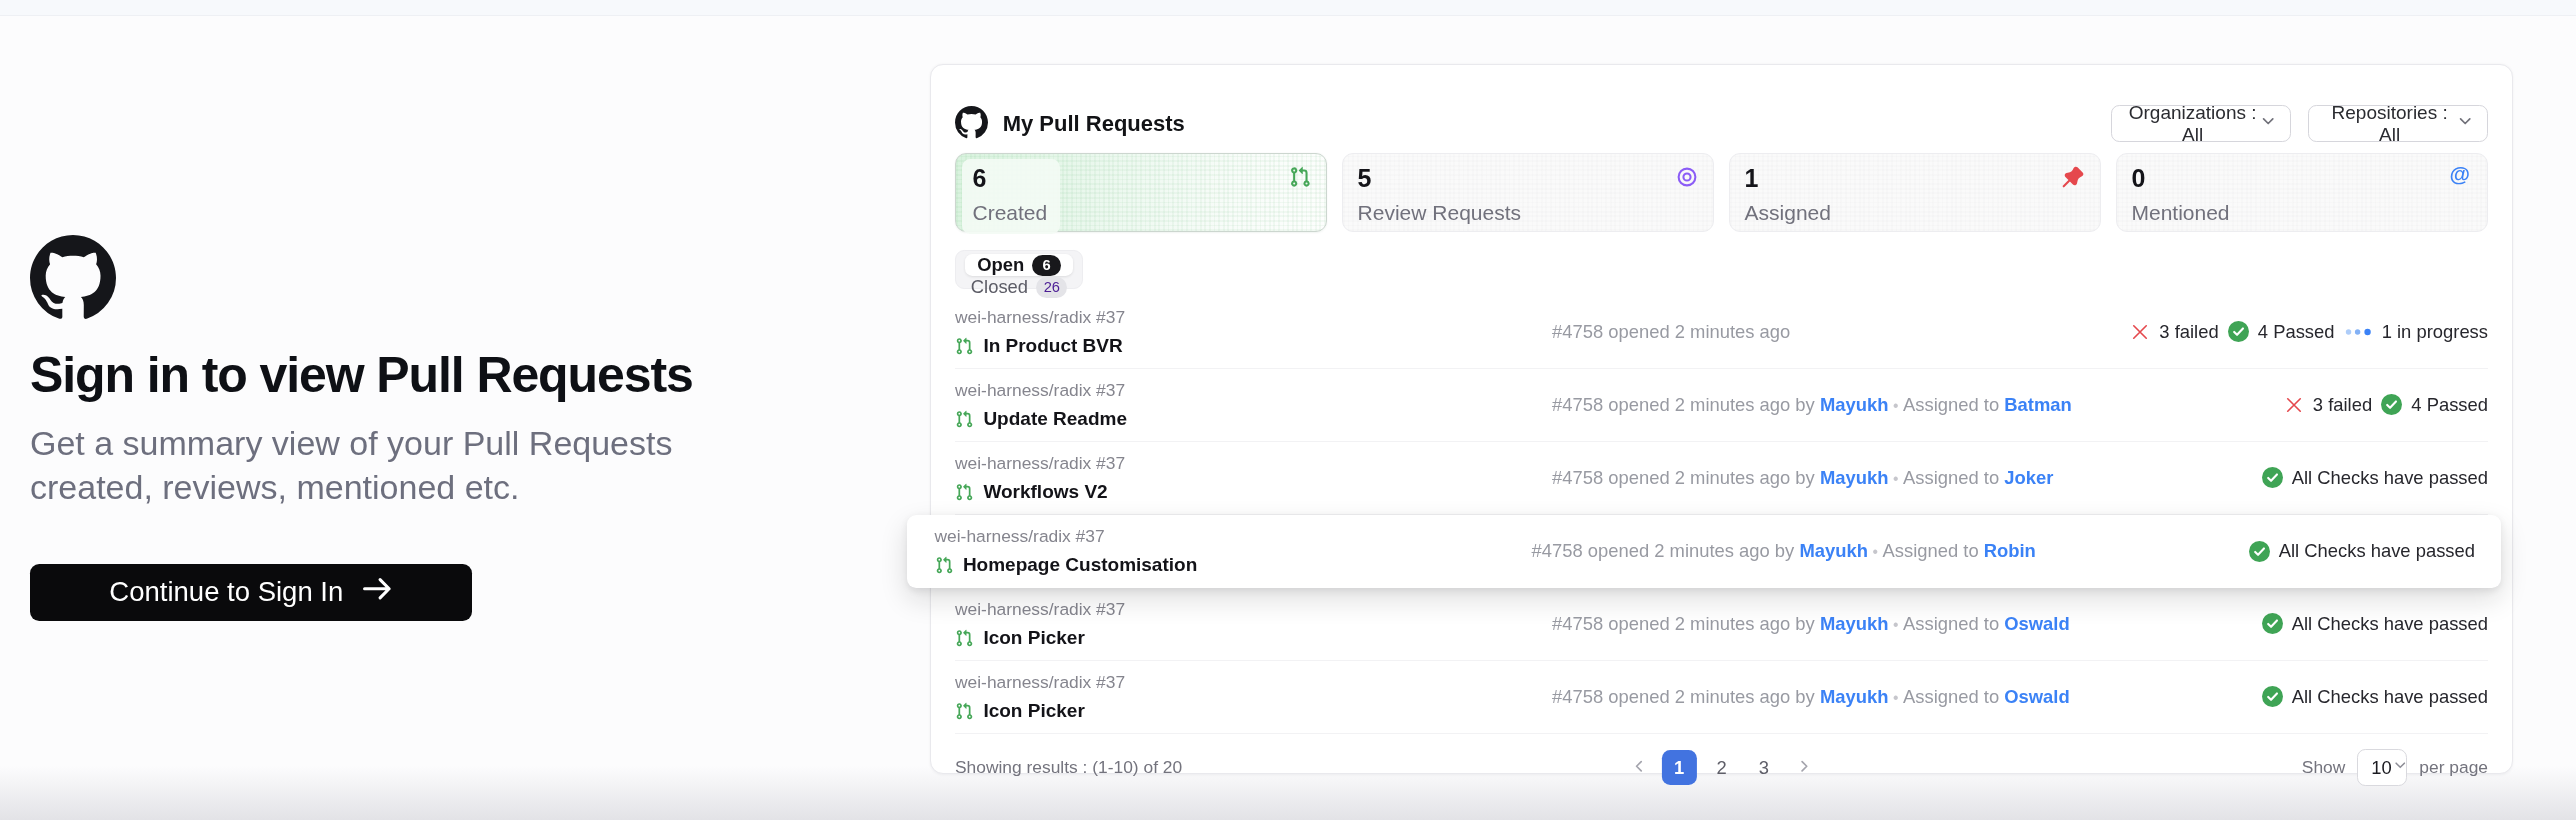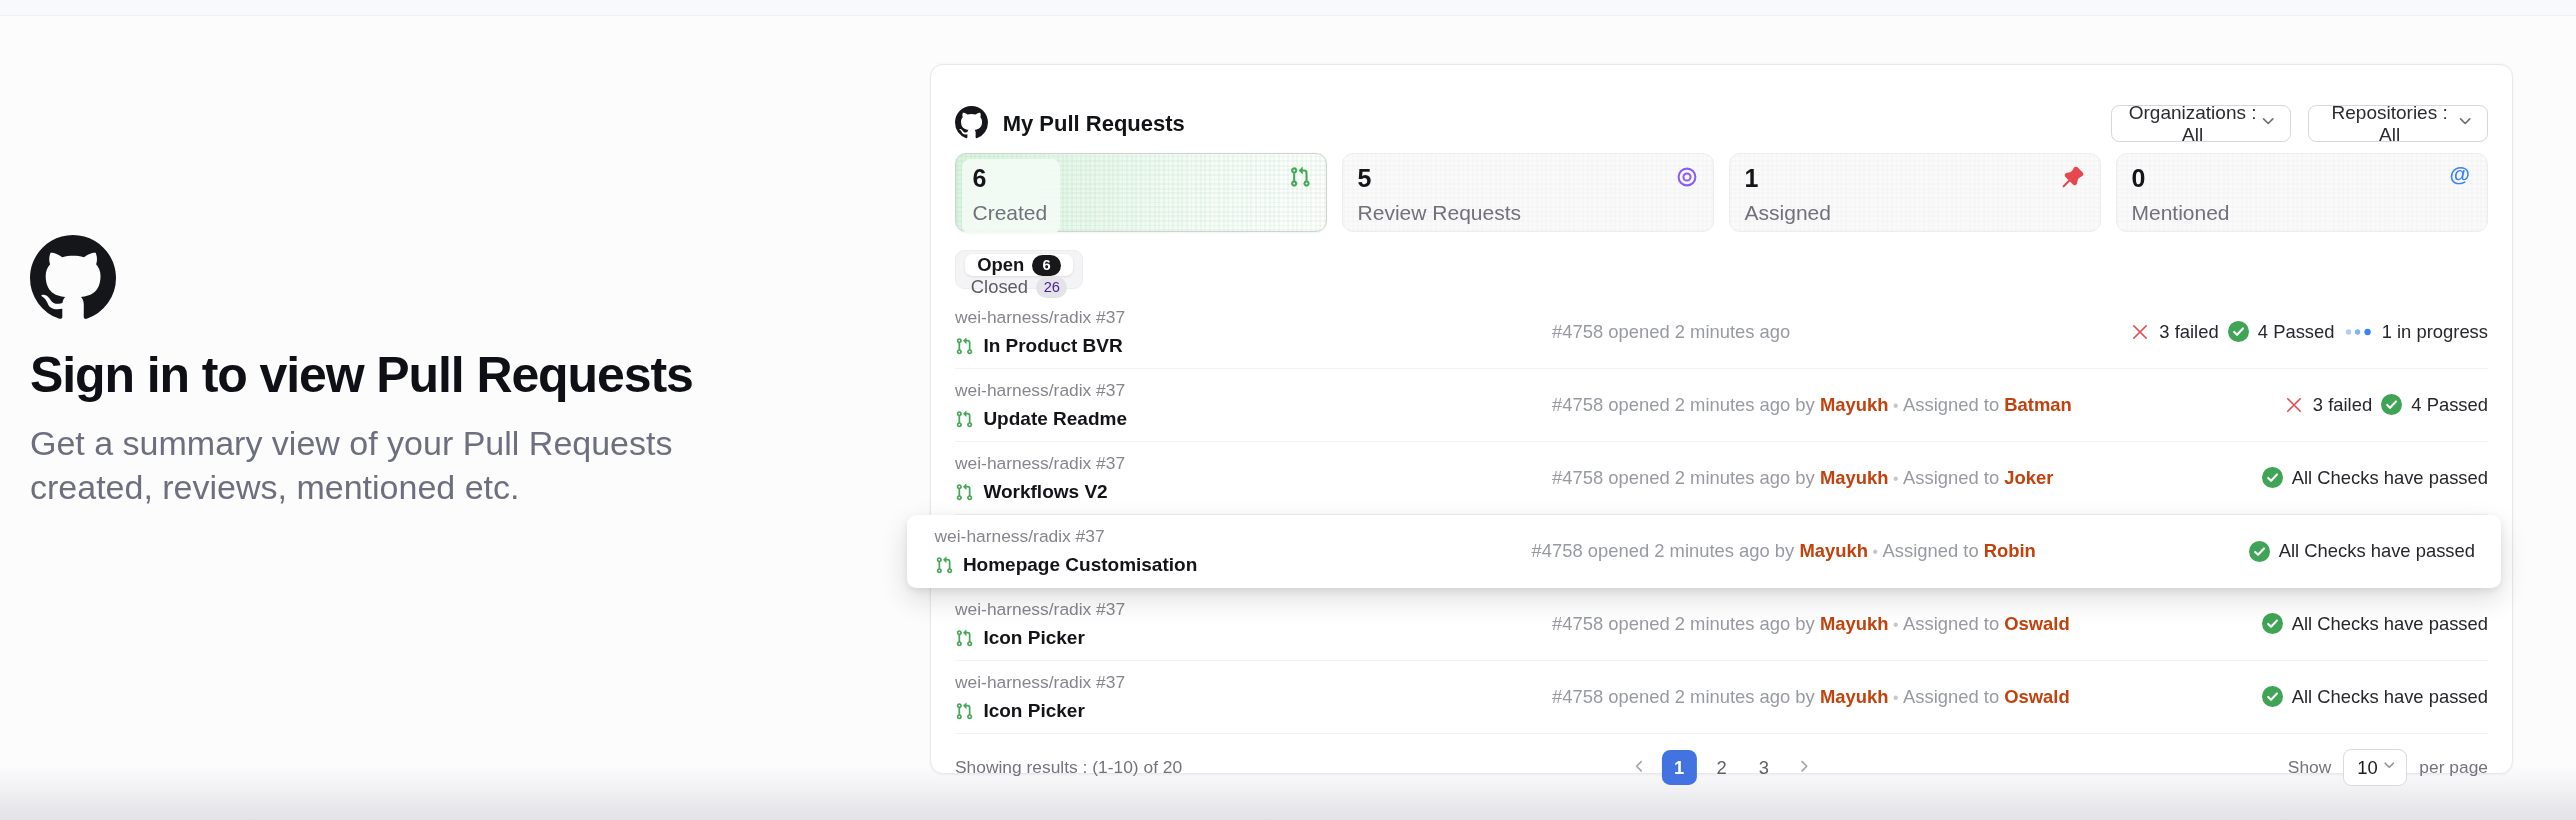--- a/index.html
+++ b/index.html
@@ -79,21 +79,21 @@
   .search-box input::placeholder { color:#a2a2ab; }
 
   .pr-list { margin-top:6.4px; }
   .pr-row { display:grid; grid-template-columns:597px 1fr auto; align-items:center;
     height:73px; border-bottom:0.9px solid #f2f2f4; cursor:pointer; }
   .pr-repo { font-size:17.4px; color:#85858e; margin-bottom:7.3px; }
   .pr-title-line { display:flex; align-items:center; gap:10px; }
   .pr-title-line .pr-icon svg { width:18.4px; height:18.4px; display:block; }
   .pr-title { font-size:19px; font-weight:700; color:#131318; }
   .pr-meta { font-size:18.4px; color:#989aa2; }
-  .meta-strong { color:#c2410c; font-weight:700; }
+  .meta-strong { color:#3b82f6; font-weight:700; }
   .meta-dot { color:#c6c6cc; font-size:15.6px; padding:0 4.6px; }
   .pr-checks { display:flex; align-items:center; gap:9px; justify-self:end; }
   .check { display:flex; align-items:center; gap:9.2px; font-size:18.4px; color:#27272d; }
   .check-icon { display:flex; align-items:center; }
   .check-icon svg { display:block; }
   .pr-row.hovered { position:relative; z-index:4; background:#fff; border-bottom:none;
     border-radius:9.2px; margin-left:-48px; margin-right:-13px; padding:0 26px 0 27.5px;
     box-shadow:0 11px 27.5px rgba(18,18,24,.14), 0 2.8px 7.3px rgba(18,18,24,.08); }
 
   .panel-footer { display:flex; align-items:center; height:68px; position:relative; }
@@ -102,39 +102,45 @@
     display:flex; align-items:center; gap:7.3px; }
   .page-nav { width:31px; height:35px; border:none; background:transparent; display:flex;
     align-items:center; justify-content:center; cursor:pointer; }
   .page-nav svg { width:16.5px; height:16.5px; }
   .page-btn { width:35px; height:35px; border:none; background:transparent; border-radius:8.3px;
     font-size:18.4px; color:#5e5e68; font-family:inherit; display:flex; align-items:center;
     justify-content:center; cursor:pointer; }
   .page-btn.active { background:#4273e0; color:#fff; font-weight:700; }
   .show-group { margin-left:auto; display:flex; align-items:center; gap:12px;
     font-size:17.4px; color:#73737d; }
-  .page-size-btn { width:64px; height:37px; border:0.9px solid #d9d9de; border-radius:8.3px;
+  .page-size-btn { width:50px; height:37px; border:0.9px solid #d9d9de; border-radius:8.3px;
     background:#fff; display:flex; align-items:center; justify-content:space-between;
     padding:0 9.2px 0 13px; font-size:18.4px; color:#1b1b21; font-family:inherit; cursor:pointer; }
   .page-size-btn svg { width:16.5px; height:16.5px; }
 </style>
 </head>
 <body>
 
 <div class="top-strip"></div>
 <div class="bottom-fade"></div>
 
 <div class="signin">
   <span class="octocat-lg">
     <svg viewBox="0 0 16 16">
         <path d="M8 0c4.42 0 8 3.58 8 8a8.013 8.013 0 0 1-5.45 7.59c-.4.08-.55-.17-.55-.38 0-.27.01-1.13.01-2.2 0-.75-.25-1.23-.54-1.48 1.78-.2 3.65-.88 3.65-3.95 0-.88-.31-1.59-.82-2.15.08-.2.36-1.02-.08-2.12 0 0-.67-.22-2.2.82-.64-.18-1.32-.27-2-.27-.68 0-1.36.09-2 .27-1.53-1.03-2.2-.82-2.2-.82-.44 1.1-.16 1.92-.08 2.12-.51.56-.82 1.27-.82 2.15 0 3.06 1.86 3.75 3.64 3.95-.23.2-.44.55-.51 1.07-.46.21-1.61.55-2.33-.66-.15-.24-.6-.83-1.23-.82-.67.01-.27.38.01.53.34.19.73.9.82 1.13.16.45.68 1.31 2.69.94 0 .67.01 1.3.01 1.49 0 .21-.15.45-.55.38A7.995 7.995 0 0 1 0 8c0-4.42 3.58-8 8-8Z"></path>
       </svg>
   </span>
   <div class="signin-title">Sign in to view Pull Requests</div>
   <div class="signin-sub">Get a summary view of your Pull Requests created, reviews, mentioned etc.</div>
+  <button class="cta-btn">
+    <span>Continue to Sign In</span>
+    <span><svg viewBox="0 0 24 20">
+          <path d="M2 10h19M14 3l7 7-7 7" stroke="#fff" stroke-width="2.4" fill="none" stroke-linecap="round" stroke-linejoin="round"></path>
+        </svg></span>
+  </button>
 </div>
 
 <div class="panel">
 
   <div class="panel-header">
     <span class="octocat-sm">
       <svg viewBox="0 0 16 16">
           <path d="M8 0c4.42 0 8 3.58 8 8a8.013 8.013 0 0 1-5.45 7.59c-.4.08-.55-.17-.55-.38 0-.27.01-1.13.01-2.2 0-.75-.25-1.23-.54-1.48 1.78-.2 3.65-.88 3.65-3.95 0-.88-.31-1.59-.82-2.15.08-.2.36-1.02-.08-2.12 0 0-.67-.22-2.2.82-.64-.18-1.32-.27-2-.27-.68 0-1.36.09-2 .27-1.53-1.03-2.2-.82-2.2-.82-.44 1.1-.16 1.92-.08 2.12-.51.56-.82 1.27-.82 2.15 0 3.06 1.86 3.75 3.64 3.95-.23.2-.44.55-.51 1.07-.46.21-1.61.55-2.33-.66-.15-.24-.6-.83-1.23-.82-.67.01-.27.38.01.53.34.19.73.9.82 1.13.16.45.68 1.31 2.69.94 0 .67.01 1.3.01 1.49 0 .21-.15.45-.55.38A7.995 7.995 0 0 1 0 8c0-4.42 3.58-8 8-8Z"></path>
         </svg>
     </span>

